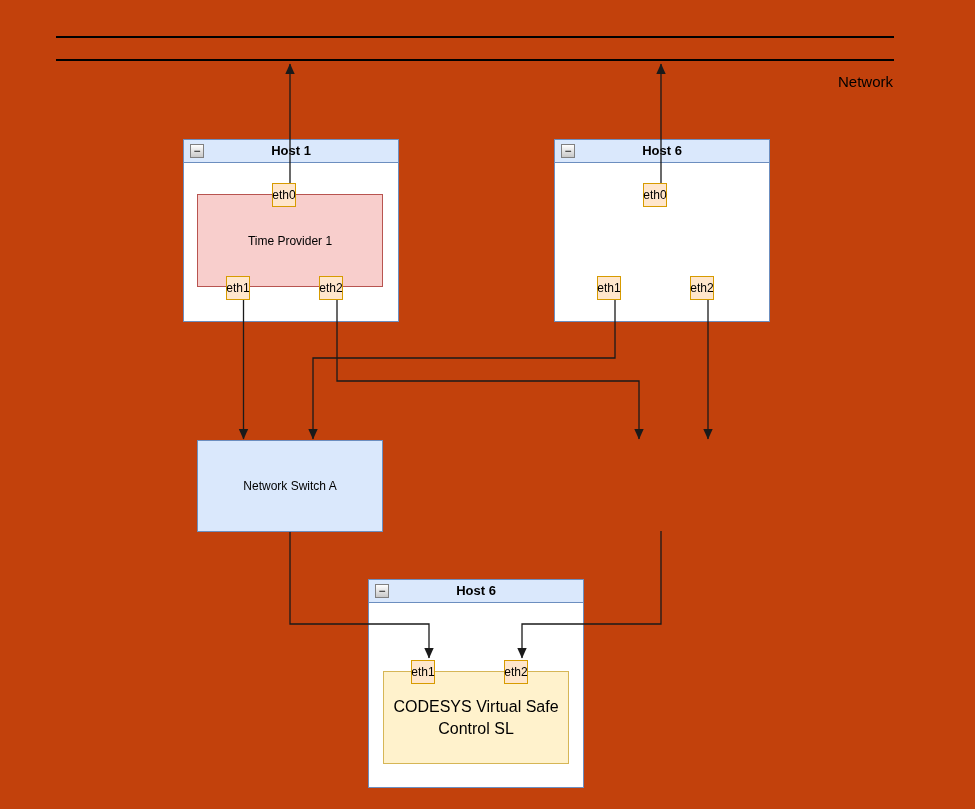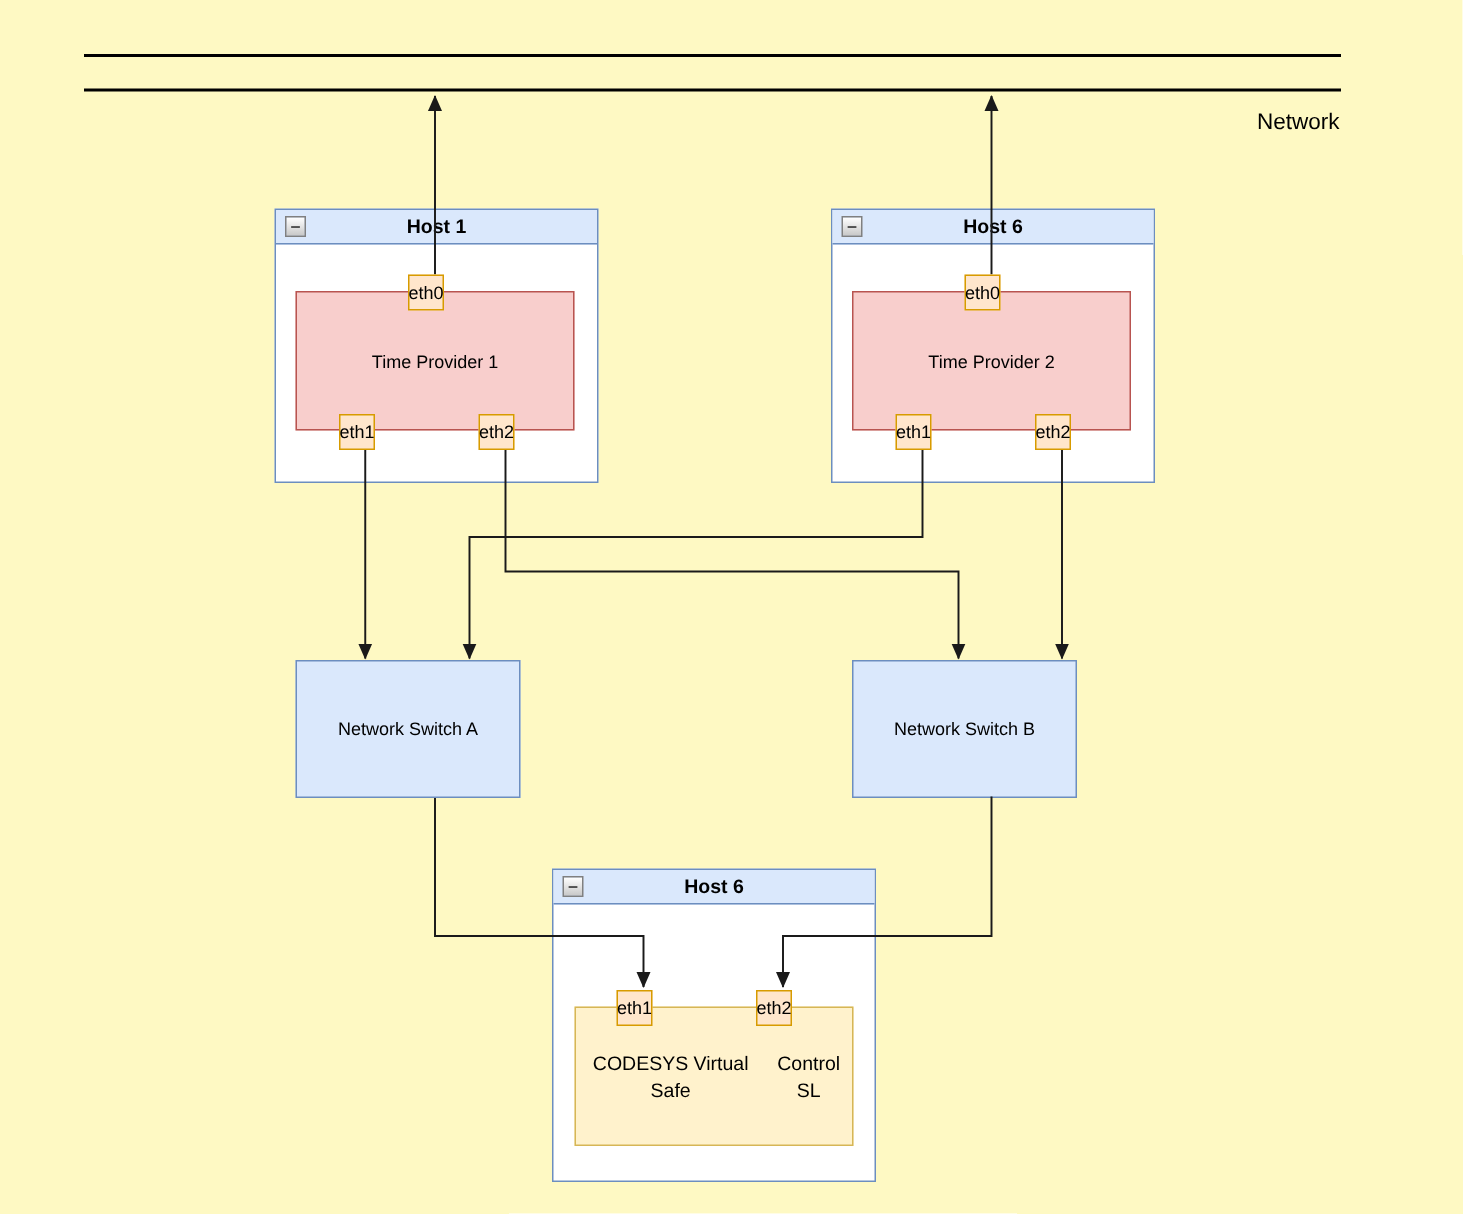--- a/index.html
+++ b/index.html
@@ -1,17 +1,17 @@
 <!DOCTYPE html>
 <html style="--host-border: #6c8ebf; --host-title-fill: #dae8fc; --switch-fill: #dae8fc; --switch-border: #6c8ebf; --provider-fill: #f8cecc; --provider-border: #b85450; --port-fill: #ffe6cc; --port-border: #d79b00; --app-fill: #fff2cc; --app-border: #d6b656; --edge: #1a1a1a; --bus: #000000;"><head>
 <meta charset="utf-8">
 <style>
   html,body{margin:0;padding:0;background:#ffffff;}
   .canvas{
-    position:relative;width:975px;height:809px;background:#fef9c3;
+    position:relative;width:975px;height:809px;background:#c2410c;
     font-family:"Liberation Sans",sans-serif;color:#000;overflow:hidden;
   }
   .net-label{
     position:absolute;left:793px;top:73px;width:100px;text-align:right;
     font-size:15px;z-index:2;
   }
   .host{
     position:absolute;background:#ffffff;border:1px solid var(--host-border,#6c8ebf);
     z-index:1;box-sizing:border-box;
   }
@@ -31,25 +31,25 @@
   }
   .provider{
     position:absolute;width:186px;height:93px;box-sizing:border-box;
     background:var(--provider-fill,#f8cecc);border:1px solid var(--provider-border,#b85450);
     display:flex;align-items:center;justify-content:center;font-size:12px;z-index:2;
     text-align:center;
   }
   .app{
     position:absolute;width:186px;height:93px;box-sizing:border-box;
     background:var(--app-fill,#fff2cc);border:1px solid var(--app-border,#d6b656);
-    display:flex;flex-direction:row;align-items:center;justify-content:center;
-    font-size:13px;line-height:1.35;z-index:2;text-align:center;
+    display:flex;flex-direction:column;align-items:center;justify-content:center;
+    font-size:16px;line-height:1.35;z-index:2;text-align:center;
   }
   .switch{
-    position:absolute;width:150px;height:92px;box-sizing:border-box;
+    position:absolute;width:186px;height:92px;box-sizing:border-box;
     background:var(--switch-fill,#dae8fc);border:1px solid var(--switch-border,#6c8ebf);
     display:flex;align-items:center;justify-content:center;font-size:12px;z-index:2;
     text-align:center;
   }
   .port{
     position:absolute;width:24px;height:24px;box-sizing:border-box;
     background:var(--port-fill,#ffe6cc);border:1.5px solid var(--port-border,#d79b00);
     display:flex;align-items:center;justify-content:center;font-size:12px;z-index:6;
   }
   svg.edges{position:absolute;left:0;top:0;z-index:5;pointer-events:none;}
@@ -75,29 +75,23 @@
   </div>
 
   <div class="host" style="left:554px;top:139px;width:216px;height:183px;">
     <div class="host-titlebar">
       <span class="collapse">
         <span>−</span>
       </span>
       <span class="host-title">Host 6</span>
     </div>
   </div>
-  <div class="provider" style="left:568px;top:194px;">
-    <span>Time Provider 2</span>
-  </div>
 
   <div class="switch" style="left:197px;top:440px;">
     <span>Network Switch A</span>
-  </div>
-  <div class="switch" style="left:568px;top:440px;">
-    <span>Network Switch B</span>
   </div>
 
   <div class="host" style="left:368px;top:579px;width:216px;height:209px;">
     <div class="host-titlebar">
       <span class="collapse">
         <span>−</span>
       </span>
       <span class="host-title">Host 6</span>
     </div>
   </div>

